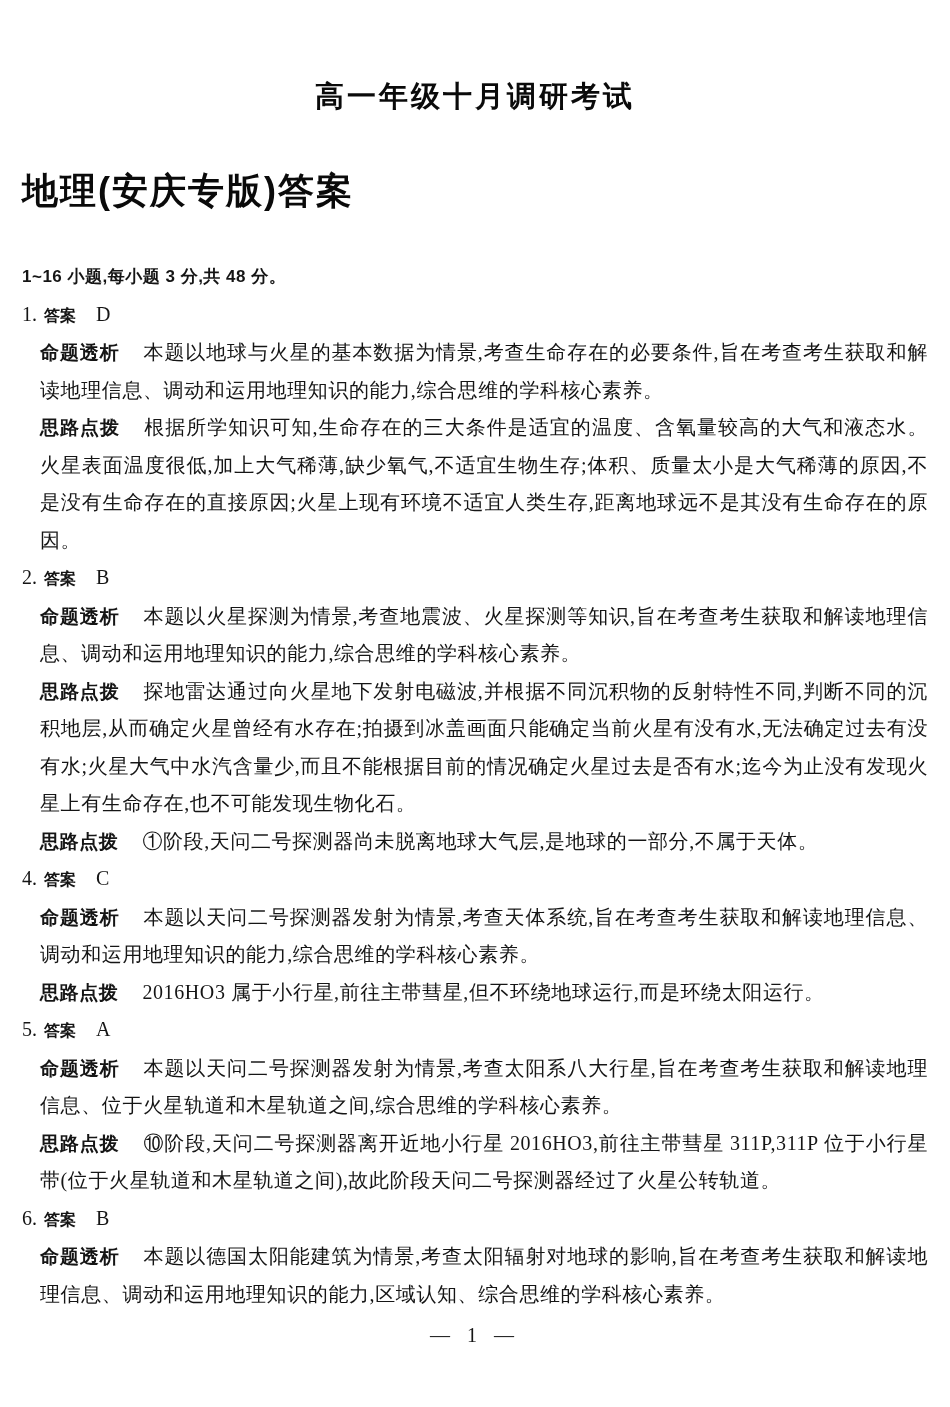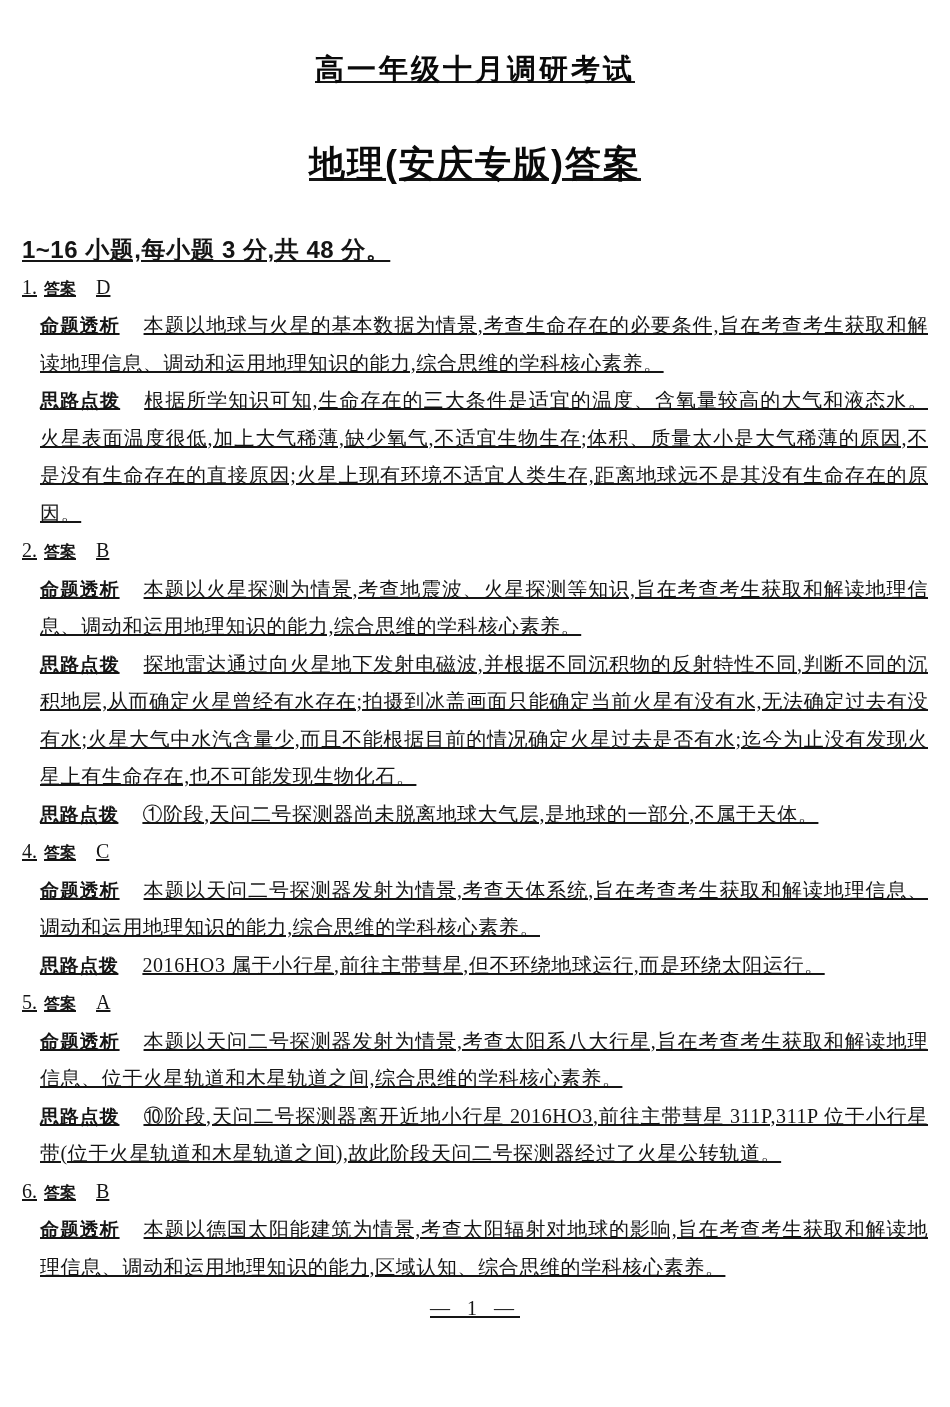--- a/index.html
+++ b/index.html
@@ -7,46 +7,45 @@
   body {
     width: 950px;
     height: 1407px;
     overflow: hidden;
     color: #151515;
     font-family: "Liberation Serif", "DejaVu Serif", serif;
   }
   .page {
     width: 950px;
     height: 1407px;
-    padding: 50px 22px 0 22px;
+    padding: 77px 22px 0 22px;
     position: relative;
-    text-decoration: underline;
   }
   h1.title {
     text-align: center;
     font-family: "Liberation Sans", "DejaVu Sans", sans-serif;
     font-weight: 900;
     font-size: 29px;
     letter-spacing: 3px;
     margin-bottom: 50px;
     color: #0a0a0a;
   }
   h2.subtitle {
-    text-align: center;
+    text-align: left;
     font-family: "Liberation Sans", "DejaVu Sans", sans-serif;
     font-weight: 900;
     font-size: 36px;
     letter-spacing: 2px;
     margin-bottom: 42px;
     color: #0a0a0a;
   }
   .intro {
     font-family: "Liberation Sans", "DejaVu Sans", sans-serif;
     font-weight: 700;
-    font-size: 24px;
+    font-size: 17px;
     line-height: 37.5px;
     letter-spacing: 0.5px;
     margin-top: 24px;
   }
   .item { }
   .ansline {
     font-size: 20px;
     line-height: 37.5px;
   }
   .ansline .num {

